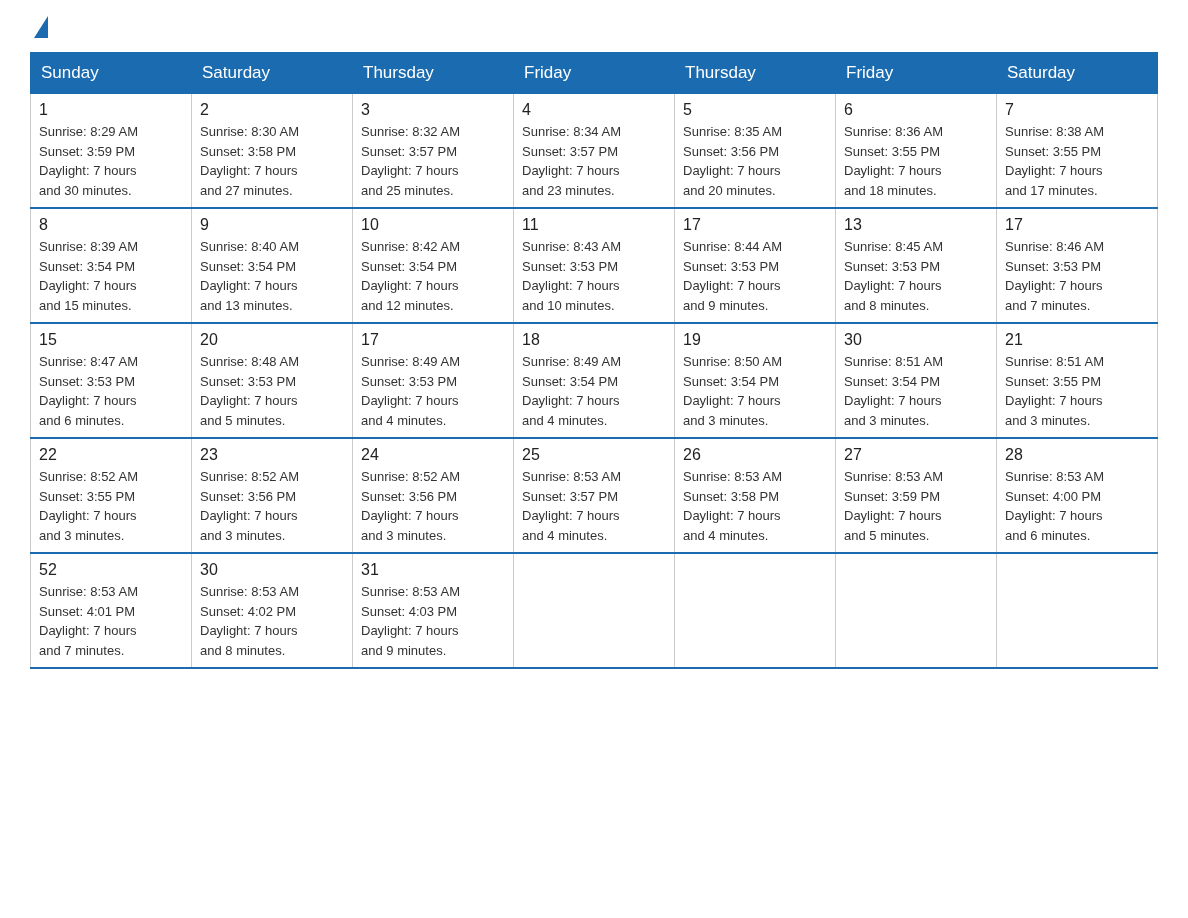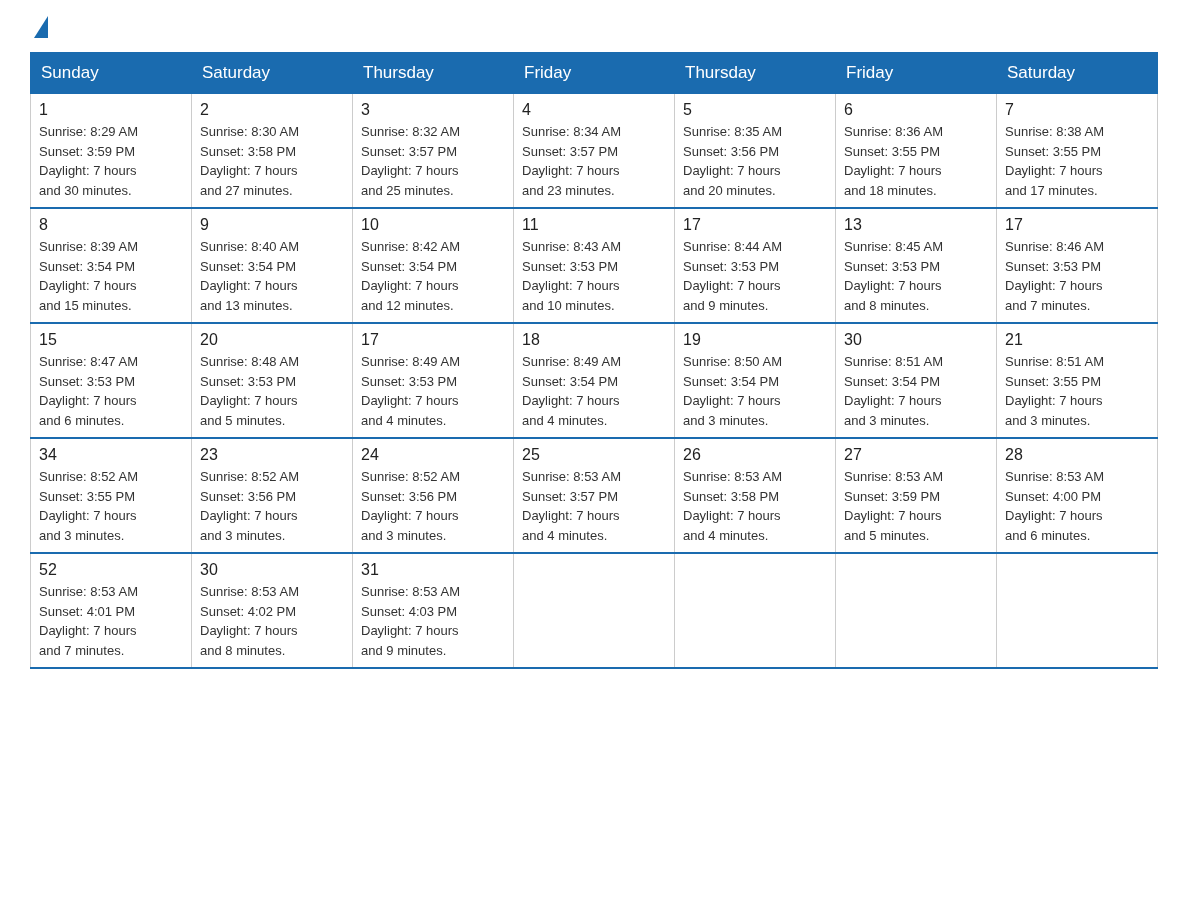--- a/index.html
+++ b/index.html
@@ -217,21 +217,21 @@
           <span class="day-num">30</span>
           <span class="day-info">Sunrise: 8:51 AM<br>Sunset: 3:54 PM<br>Daylight: 7 hours<br>and 3 minutes.</span>
         </td>
         <td>
           <span class="day-num">21</span>
           <span class="day-info">Sunrise: 8:51 AM<br>Sunset: 3:55 PM<br>Daylight: 7 hours<br>and 3 minutes.</span>
         </td>
       </tr>
       <tr>
         <td>
-          <span class="day-num">34</span>
+          <span class="day-num">22</span>
           <span class="day-info">Sunrise: 8:52 AM<br>Sunset: 3:55 PM<br>Daylight: 7 hours<br>and 3 minutes.</span>
         </td>
         <td>
           <span class="day-num">23</span>
           <span class="day-info">Sunrise: 8:52 AM<br>Sunset: 3:56 PM<br>Daylight: 7 hours<br>and 3 minutes.</span>
         </td>
         <td>
           <span class="day-num">24</span>
           <span class="day-info">Sunrise: 8:52 AM<br>Sunset: 3:56 PM<br>Daylight: 7 hours<br>and 3 minutes.</span>
         </td>

